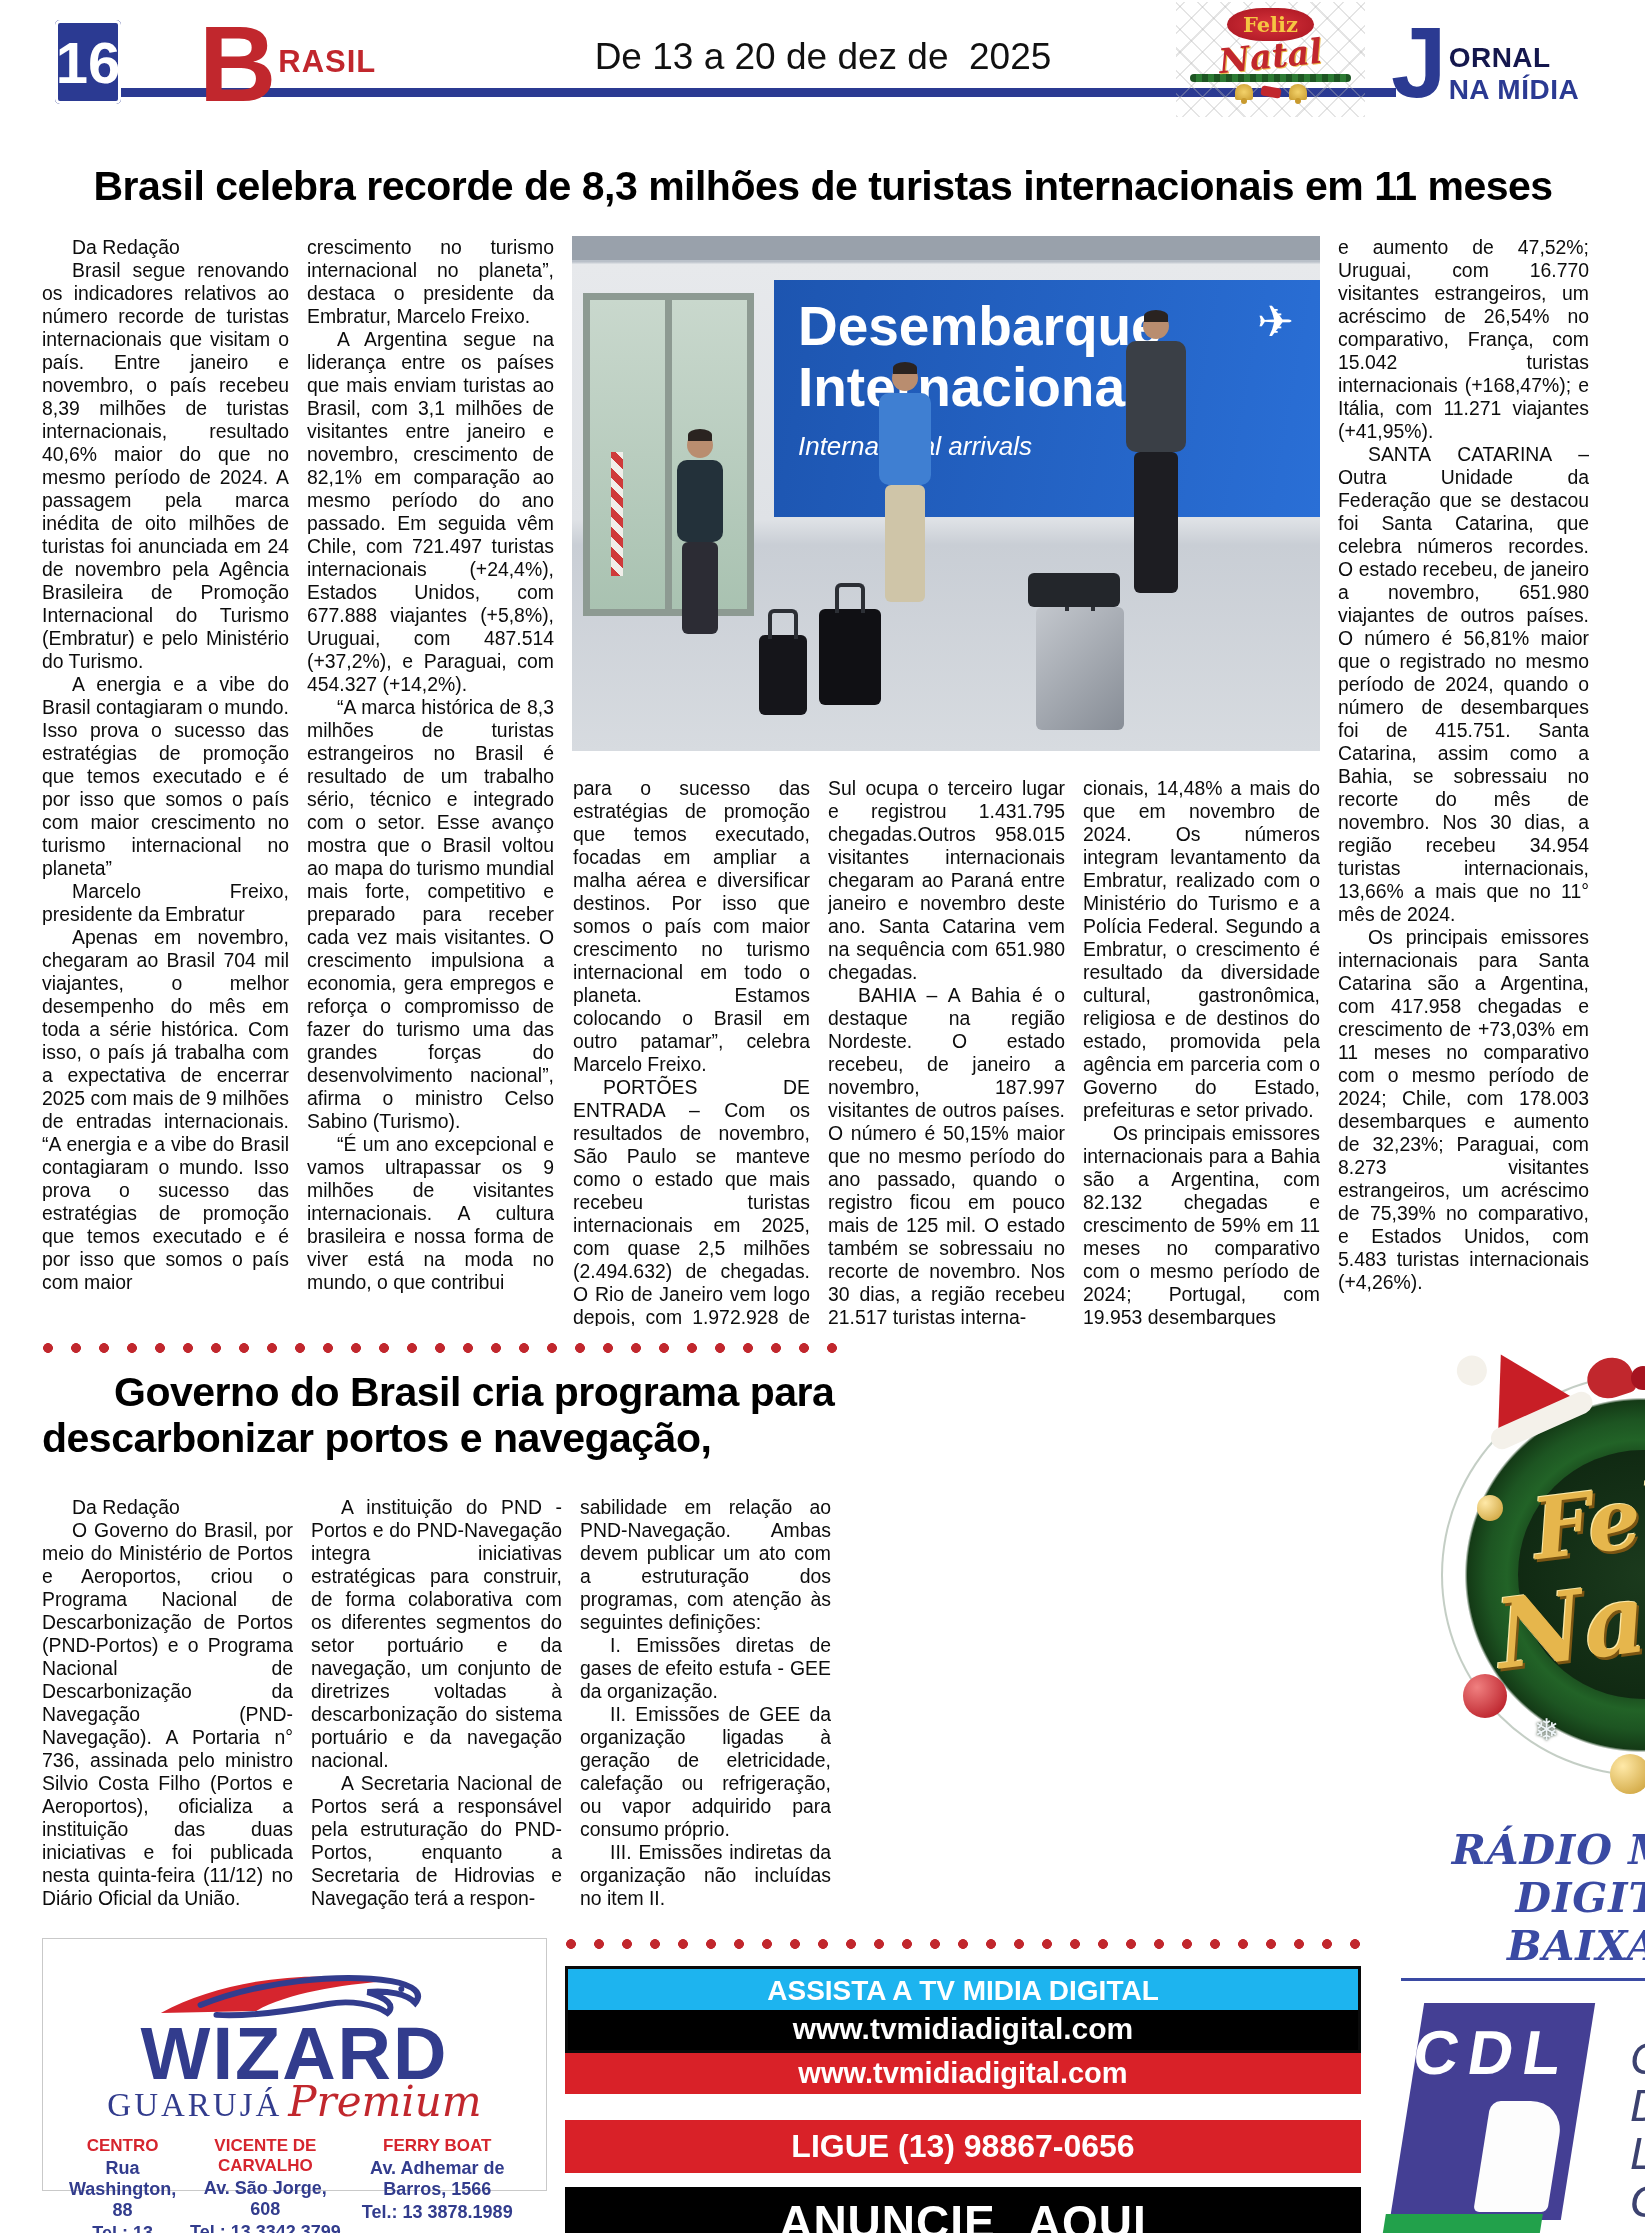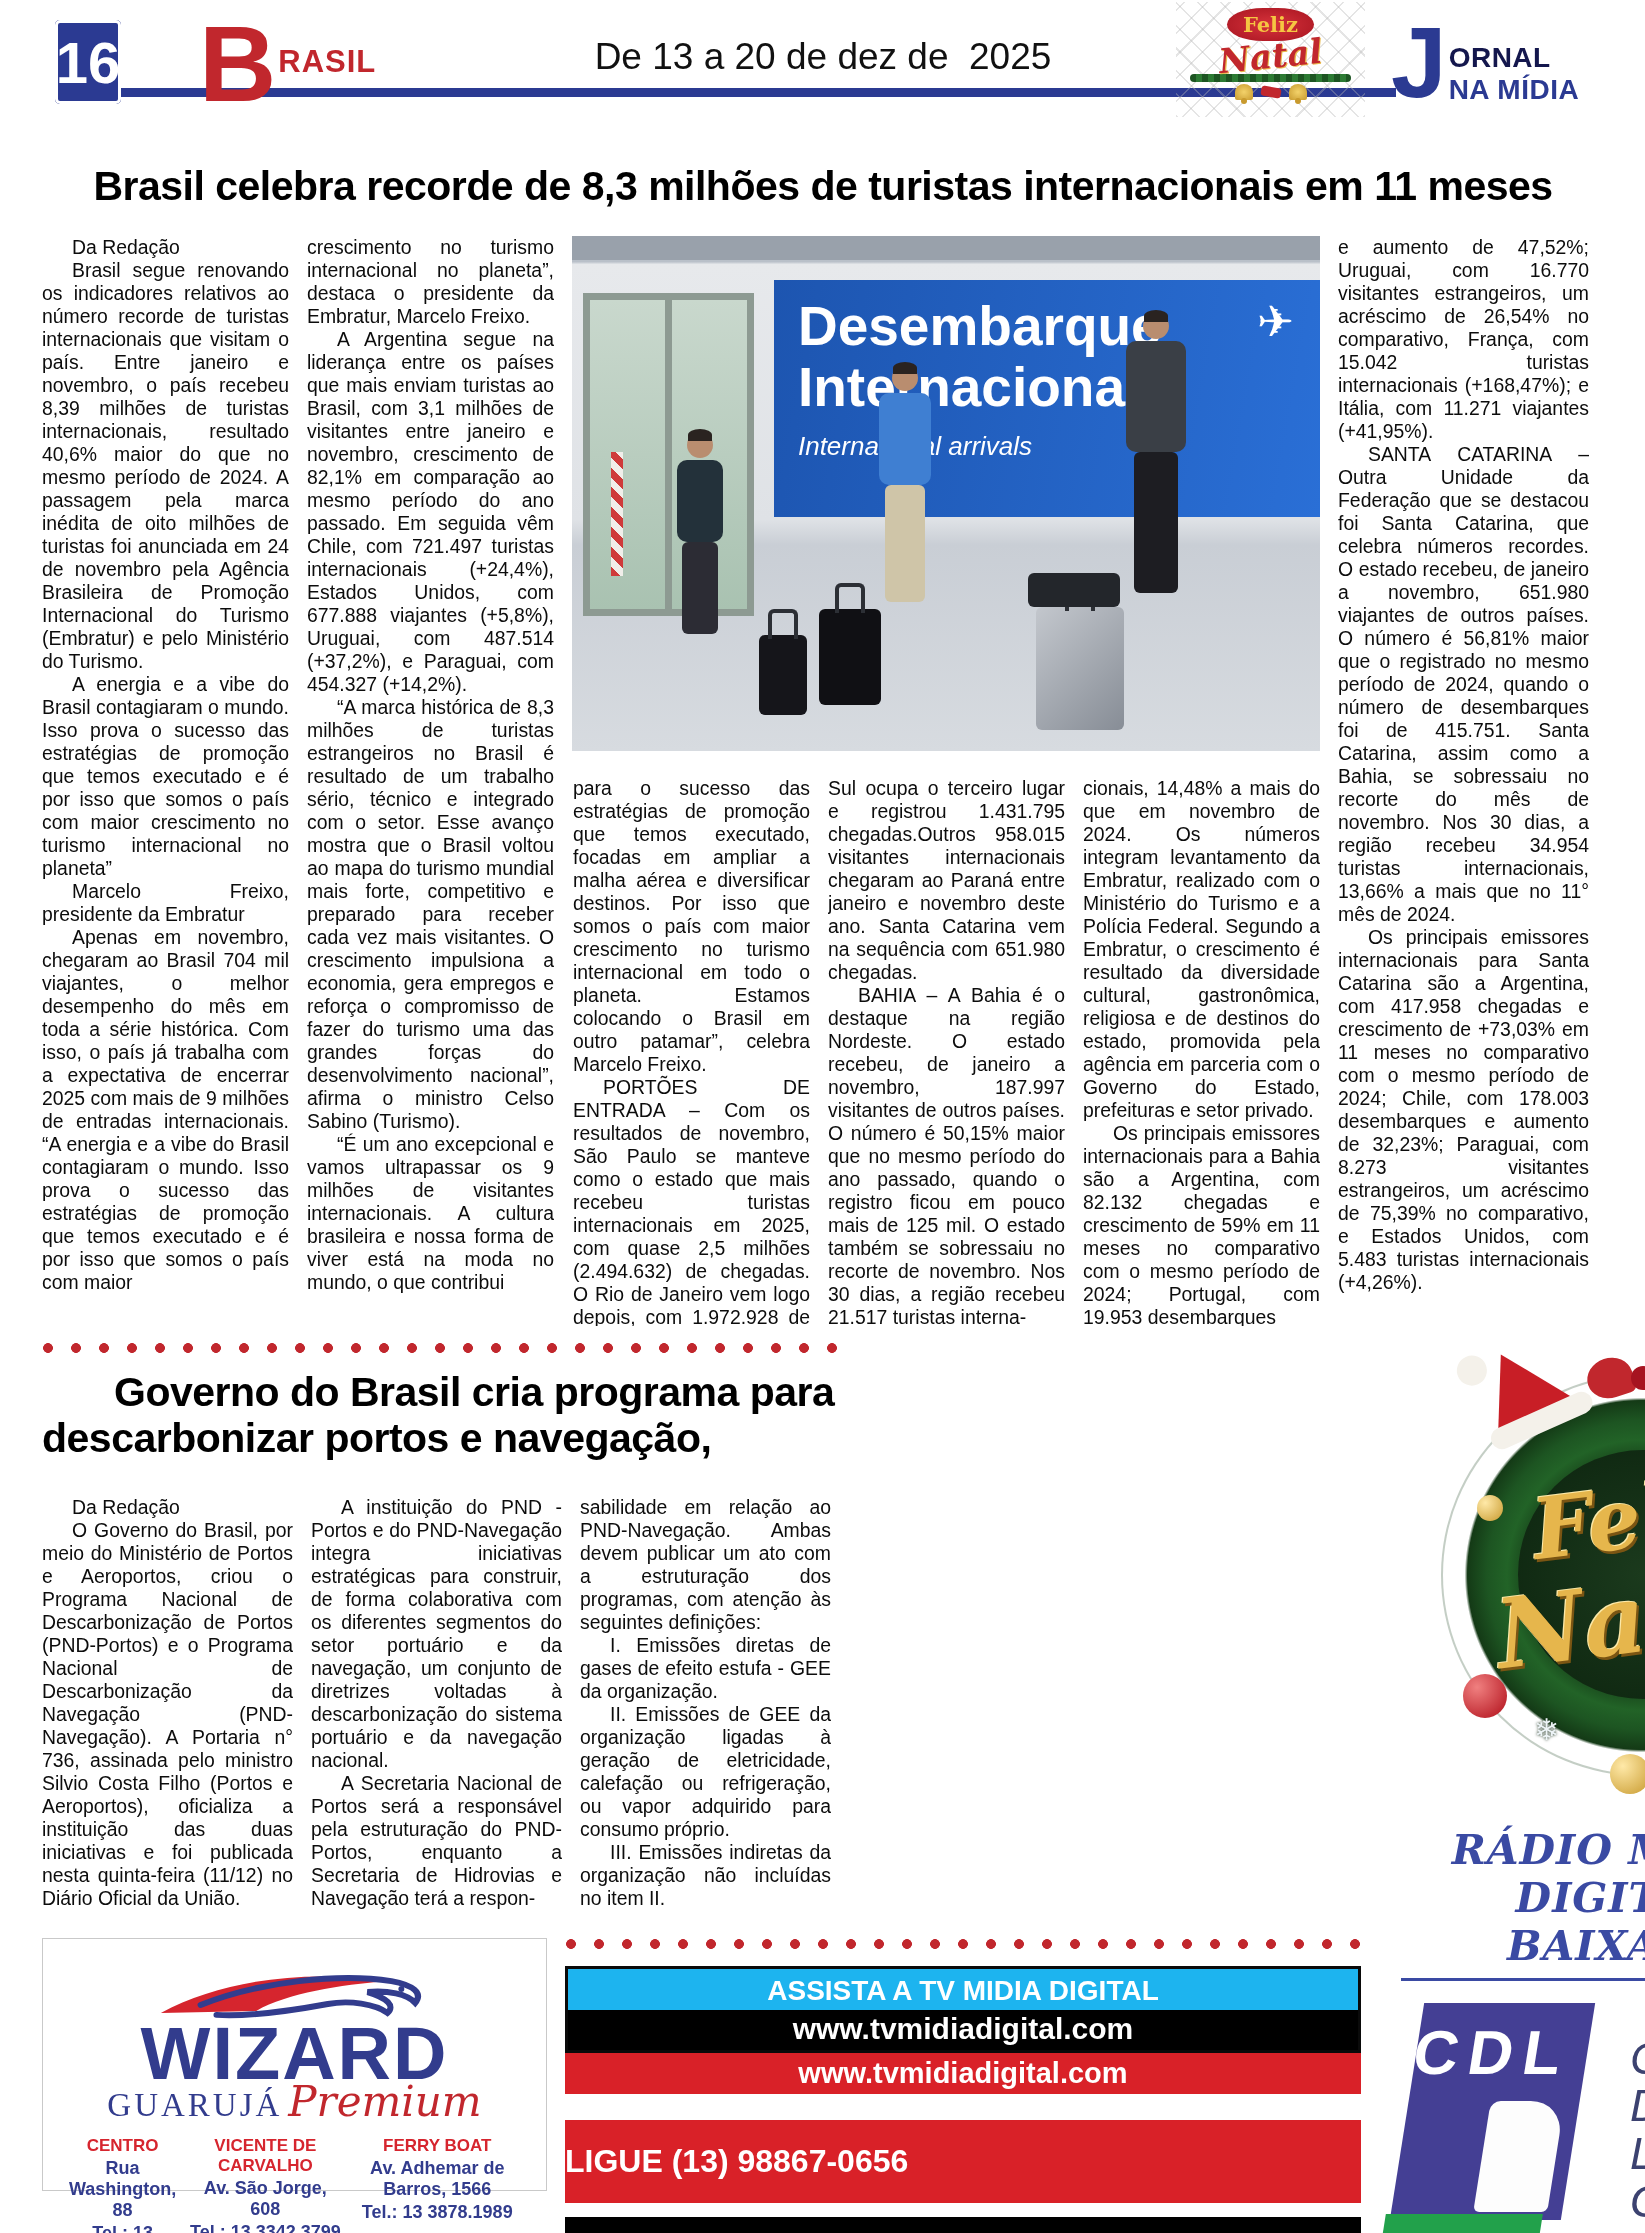--- a/index.html
+++ b/index.html
@@ -89,21 +89,21 @@
   .wizloc .wlname{color:#d6252e;font-weight:bold;font-size:17px;}
   .wizloc .wladdr{color:#323c8d;font-weight:bold;font-size:18px;margin-top:2px;}
   .wizloc .wltel{color:#323c8d;font-weight:bold;font-size:18px;margin-top:2px;}
   
   .midads{flex:0 0 277px;}
   .midads .dotline{margin:0 0 16px;}
   .cyanbox{background:#1db4ef;border:3px solid #0a0a0a;text-align:center;}
   .cyanbox .c1{color:#fff;font-weight:bold;font-size:28px;padding:6px 2px 3px;text-align:center;}
   .cyanbox .c2{background:#000;color:#fff;font-weight:bold;font-size:30px;padding:2px 0 4px;}
   .redband{background:#d92128;color:#fff;font-weight:bold;font-size:29px;text-align:center;padding:4px 0;}
-  .liguebox{background:#d92128;color:#fff;font-weight:bold;font-size:32px;padding:23px 0;margin-top:26px;}
+  .liguebox{background:#d92128;color:#fff;font-weight:bold;font-size:32px;text-align:center;padding:8px 0;margin-top:26px;}
   .anunciebox{background:#000;color:#fff;text-align:center;margin-top:14px;padding:8px 0 12px;}
   .anunciebox .a1{font-size:46px;font-weight:bold;word-spacing:20px;letter-spacing:1px;}
   
   .bright{flex:1;position:relative;}
   .wreath{position:relative;width:438px;height:478px;margin:4px 0 0 62px;}
   .wreath .ring{position:absolute;left:20px;top:30px;width:398px;height:398px;border-radius:50%;
     background:radial-gradient(circle,#0f2d12 0 35%,#143a16 35% 38%,#226327 48%,#1d5522 55%,#143a16 62%,transparent 63%);
     box-shadow:0 0 0 2px rgba(20,58,22,.25);}
   .wreath .innerdisc{position:absolute;left:95px;top:104px;width:249px;height:249px;border-radius:50%;
     background:radial-gradient(#1b3a1d,#0c230e);}

